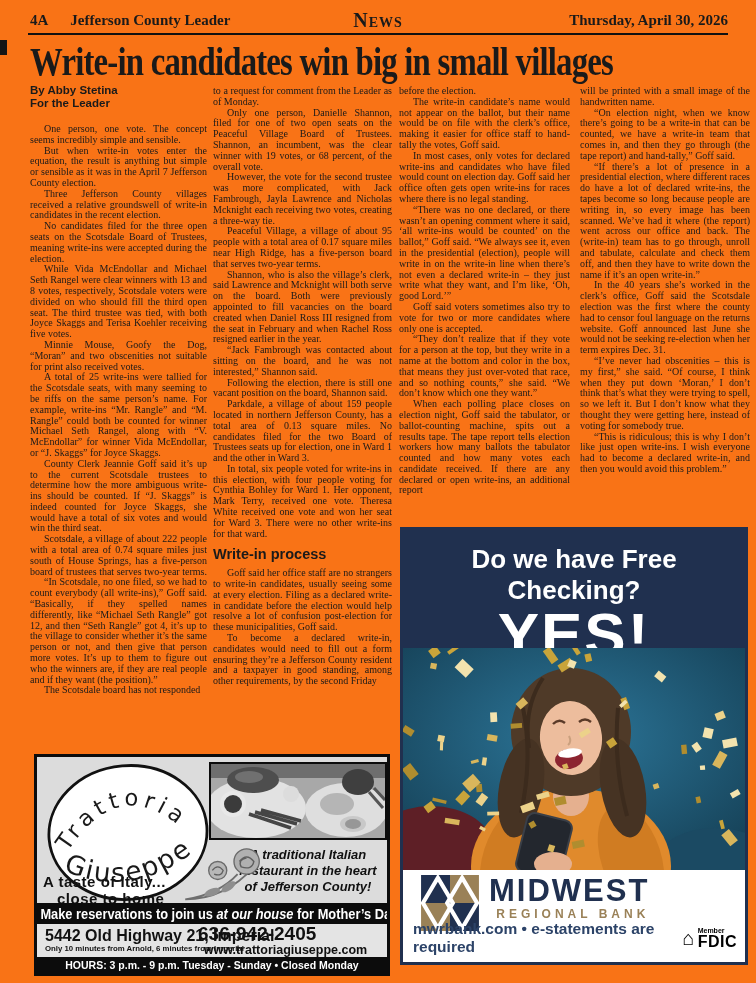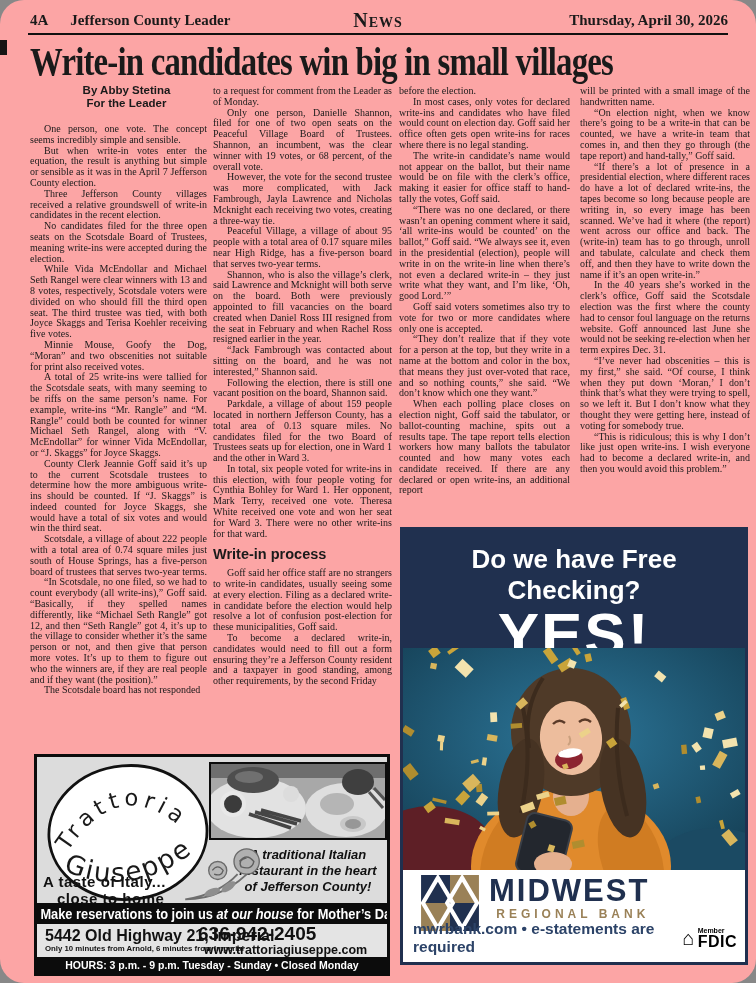--- a/index.html
+++ b/index.html
@@ -1,17 +1,17 @@
 <!DOCTYPE html>
 <html><head>
 <meta charset="utf-8">
 <style>
   html,body{margin:0;padding:0;background:#888;}
-  .page{position:relative;width:756px;height:983px;background:#fca5a5;overflow:hidden;
-        font-family:"Liberation Serif",serif;color:#1a1a1a;border-radius:24px;}
+  .page{position:relative;width:756px;height:983px;background:#f97316;overflow:hidden;
+        font-family:"Liberation Serif",serif;color:#1a1a1a;}
   
   .hdr-left{position:absolute;left:30px;top:12px;font-weight:bold;font-size:15px;}
   .hdr-left .pageno{margin-right:22px;}
   .hdr-center{position:absolute;left:50%;top:9px;transform:translateX(-50%);
         font-weight:bold;font-size:20px;font-variant:small-caps;letter-spacing:1px;}
   .hdr-right{position:absolute;right:28px;top:12px;font-weight:bold;font-size:15px;}
   .hdr-rule{position:absolute;left:28px;top:33px;width:700px;height:2px;background:#111;}
   .scan-artifact{position:absolute;left:0;top:40px;width:7px;height:15px;background:#151515;}
   
   .headline{position:absolute;left:30px;top:37px;width:698px;height:44px;overflow:visible;}
@@ -19,21 +19,21 @@
         letter-spacing:-1px;transform:scaleX(.80);transform-origin:0 50%;}
   
   .col{position:absolute;overflow:hidden;font-size:10px;line-height:10.8px;text-align:justify;}
   .col p{margin:0;text-indent:14px;}
   .paras.cont p:first-child{text-indent:0;}
   #col1{left:30px;top:84px;width:177px;height:678px;}
   #col2{left:213px;top:86px;width:179px;height:676px;}
   #col3{left:399px;top:86px;width:171px;height:436px;}
   #col4{left:580px;top:86px;width:170px;height:432px;}
   .byline{font-family:"Liberation Sans",sans-serif;font-weight:bold;font-size:11.5px;
-        line-height:13px;text-align:center;margin-bottom:14px;margin-left:16px;}
+        line-height:13px;text-align:left;margin-bottom:14px;}
   .subhead{font-family:"Liberation Sans",sans-serif;font-weight:bold;font-size:14.5px;
         text-align:left;margin:10px 0 8px 0;}
   
   .bank-ad{position:absolute;left:400px;top:527px;width:348px;height:438px;z-index:2;
         border:3px solid #20304f;background:#fff;box-sizing:border-box;
         font-family:"Liberation Sans",sans-serif;}
   .bank-top{height:118px;background:#20304f;color:#fff;text-align:center;}
   .bank-q{font-size:26px;font-weight:bold;padding-top:14px;letter-spacing:0;}
   .bank-yes{font-size:62px;font-weight:bold;line-height:58px;letter-spacing:2px;}
   .bank-photo{display:block;width:342px;height:222px;}
@@ -129,22 +129,22 @@
     <div class="subhead">Write-in process</div>
     <div class="paras">
         <p>Goff said her office staff are no strangers to write-in candidates, usually seeing some at every election. Filing as a declared write-in candidate before the election would help resolve a lot of confusion post-election for these municipalities, Goff said.</p>
         <p>To become a declared write-in, candidates would need to fill out a form ensuring they’re a Jefferson County resident and a taxpayer in good standing, among other requirements, by the second Friday</p>
       </div>
   </div>
 
   <div class="col" id="col3">
     <div class="paras cont">
         <p>before the election.</p>
+        <p>The write-in candidate’s name would not appear on the ballot, but their name would be on file with the clerk’s office, making it easier for office staff to hand-tally the votes, Goff said.</p>
         <p>In most cases, only votes for declared write-ins and candidates who have filed would count on election day. Goff said her office often gets open write-ins for races where there is no legal standing.</p>
-        <p>The write-in candidate’s name would not appear on the ballot, but their name would be on file with the clerk’s office, making it easier for office staff to hand-tally the votes, Goff said.</p>
         <p>“There was no one declared, or there wasn’t an opening comment where it said, ‘all write-ins would be counted’ on the ballot,” Goff said. “We always see it, even in the presidential (election), people will write in on the write-in line when there’s not even a declared write-in – they just write what they want, and I’m like, ‘Oh, good Lord.’”</p>
         <p>Goff said voters sometimes also try to vote for two or more candidates where only one is accepted.</p>
         <p>“They don’t realize that if they vote for a person at the top, but they write in a name at the bottom and color in the box, that means they just over-voted that race, and so nothing counts,” she said. “We don’t know which one they want.”</p>
         <p>When each polling place closes on election night, Goff said the tabulator, or ballot-counting machine, spits out a results tape. The tape report tells election workers how many ballots the tabulator counted and how many votes each candidate received. If there are any declared or open write-ins, an additional report</p>
       </div>
   </div>
 
   <div class="col" id="col4">
     <div class="paras cont">
         <p>will be printed with a small image of the handwritten name.</p>

